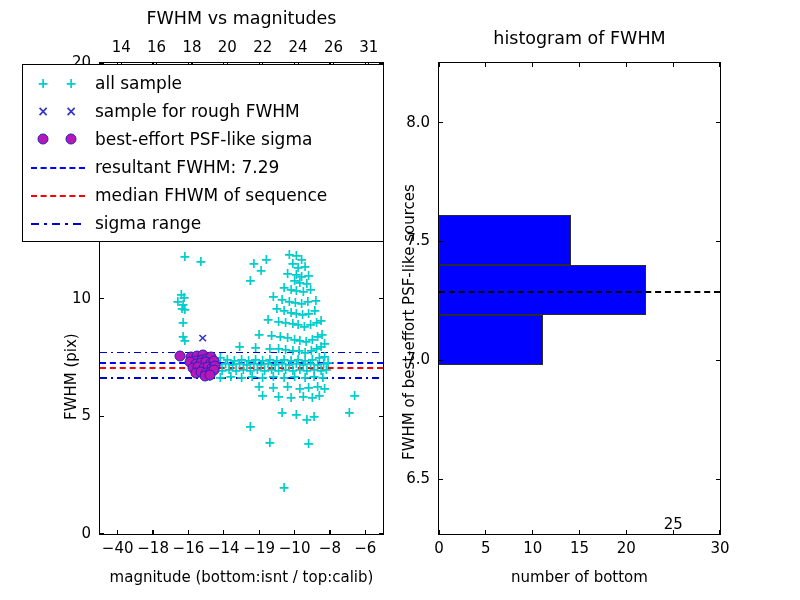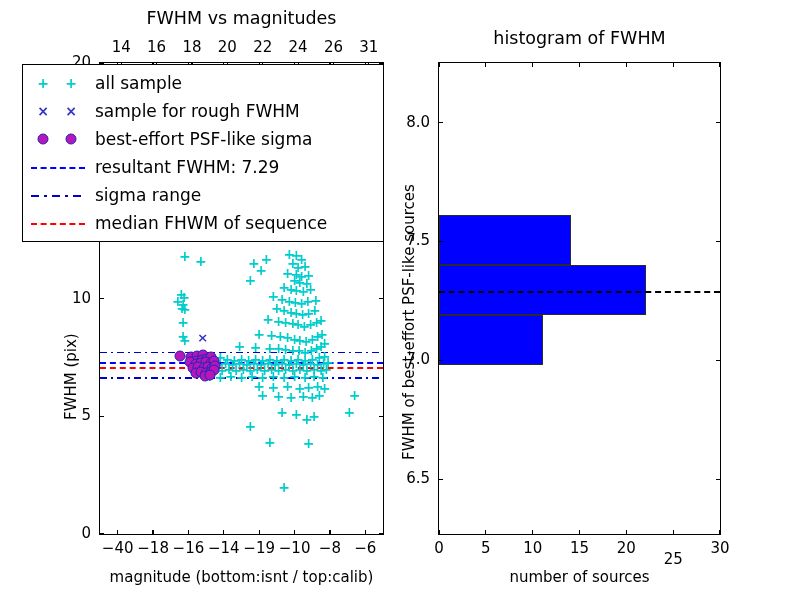--- a/index.html
+++ b/index.html
@@ -463,29 +463,29 @@
         <span class="legend-label">best-effort PSF-like sigma</span>
       </div>
       <div class="legend-row">
         <div class="legend-handle">
           <span class="h-line" style="border-top: 2.4px dashed rgb(0, 0, 255);"></span>
         </div>
         <span class="legend-label">resultant FWHM: 7.29</span>
       </div>
       <div class="legend-row">
         <div class="legend-handle">
+          <span class="h-line" style="border-top: 2.4px dashed rgb(255, 0, 0);"></span>
+        </div>
+        <span class="legend-label">median FHWM of sequence</span>
+      </div>
+      <div class="legend-row">
+        <div class="legend-handle">
           <span class="h-line" style="border-top: none; height: 2px; background-image: repeating-linear-gradient(to right, rgb(0, 0, 204) 0px, rgb(0, 0, 204) 8px, transparent 8px, transparent 13px, rgb(0, 0, 204) 13px, rgb(0, 0, 204) 16px, transparent 16px, transparent 21px);"></span>
         </div>
         <span class="legend-label">sigma range</span>
-      </div>
-      <div class="legend-row">
-        <div class="legend-handle">
-          <span class="h-line" style="border-top: 2.4px dashed rgb(255, 0, 0);"></span>
-        </div>
-        <span class="legend-label">median FHWM of sequence</span>
       </div>
     </div>
 
   <div id="hist-title" class="plot-title" style="left:438px; top:28px; width:283px;">histogram of FWHM</div>
 
   <div id="hist-axes" class="axes-frame" style="left:438px; top:62px; width:283px; height:473px;"></div>
 
   <div id="hist-clip" style="position:absolute; left:439px; top:63px; width:281px; height:471px; overflow:hidden;">
       <div class="hist-bar" style="left:0px; top:252.2px; width:104.0px; height:50.0px;background:#0000ff; border-color:#2b2b2b;"></div>
       <div class="hist-bar" style="left:0px; top:202.2px; width:207.1px; height:50.0px;background:#0000ff; border-color:#2b2b2b;"></div>
@@ -504,35 +504,35 @@
       <div class="tick tick-x" style="left:532.0px; top:62px;"></div>
       <div class="tick-label" style="left:532.7px; top:539.0px; transform:translateX(-50%);">10</div>
       <div class="tick tick-x" style="left:578.9px; top:530.0px;"></div>
       <div class="tick tick-x" style="left:578.9px; top:62px;"></div>
       <div class="tick-label" style="left:579.5px; top:539.0px; transform:translateX(-50%);">15</div>
       <div class="tick tick-x" style="left:625.7px; top:530.0px;"></div>
       <div class="tick tick-x" style="left:625.7px; top:62px;"></div>
       <div class="tick-label" style="left:626.3px; top:539.0px; transform:translateX(-50%);">20</div>
       <div class="tick tick-x" style="left:672.5px; top:530.0px;"></div>
       <div class="tick tick-x" style="left:672.5px; top:62px;"></div>
-      <div class="tick-label" style="left:673.2px; top:550px; transform:translateX(-50%);">25</div>
+      <div class="tick-label" style="left:673.2px; top:515px; transform:translateX(-50%);">25</div>
       <div class="tick tick-x" style="left:719.4px; top:530.0px;"></div>
       <div class="tick tick-x" style="left:719.4px; top:62px;"></div>
       <div class="tick-label" style="left:720.0px; top:539.0px; transform:translateX(-50%);">30</div>
       <div class="tick tick-y" style="left:438px; top:478.6px;"></div>
       <div class="tick tick-y" style="left:716.0px; top:478.6px;"></div>
       <div class="tick-label" style="left:430px; top:469.3px; transform:translateX(-100%); text-align:right;">6.5</div>
       <div class="tick tick-y" style="left:438px; top:359.7px;"></div>
       <div class="tick tick-y" style="left:716.0px; top:359.7px;"></div>
       <div class="tick-label" style="left:430px; top:350.3px; transform:translateX(-100%); text-align:right;">7.0</div>
       <div class="tick tick-y" style="left:438px; top:240.8px;"></div>
       <div class="tick tick-y" style="left:716.0px; top:240.8px;"></div>
       <div class="tick-label" style="left:430px; top:231.4px; transform:translateX(-100%); text-align:left;">7.5</div>
       <div class="tick tick-y" style="left:438px; top:121.8px;"></div>
       <div class="tick tick-y" style="left:716.0px; top:121.8px;"></div>
       <div class="tick-label" style="left:430px; top:112.5px; transform:translateX(-100%); text-align:right;">8.0</div>
     </div>
 
-  <div class="axis-label" id="hist-xlabel" style="left:438px; top:568px; width:283px; text-align:center;">number of sources</div>
+  <div class="axis-label" id="hist-xlabel" style="left:438px; top:568px; width:283px; text-align:center;">number of bottom</div>
 
   <div class="vlabel" id="hist-ylabel" style="left:400px; top:460px;">FWHM of best-effort PSF-like sources</div>
 
 </div>
 
 </body></html>

